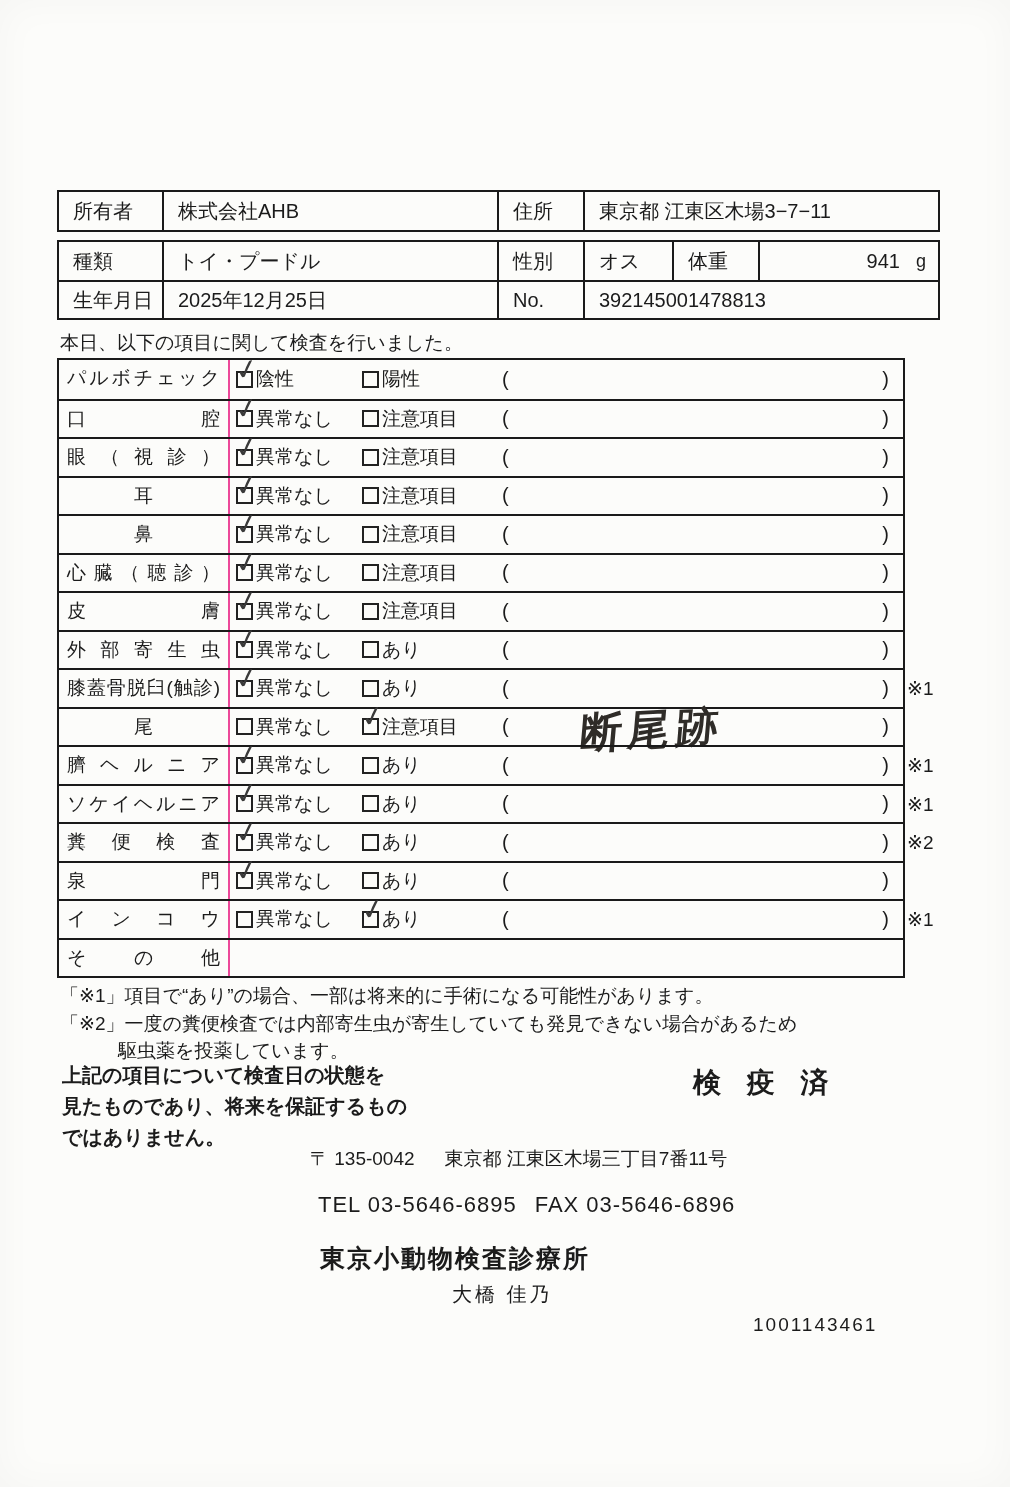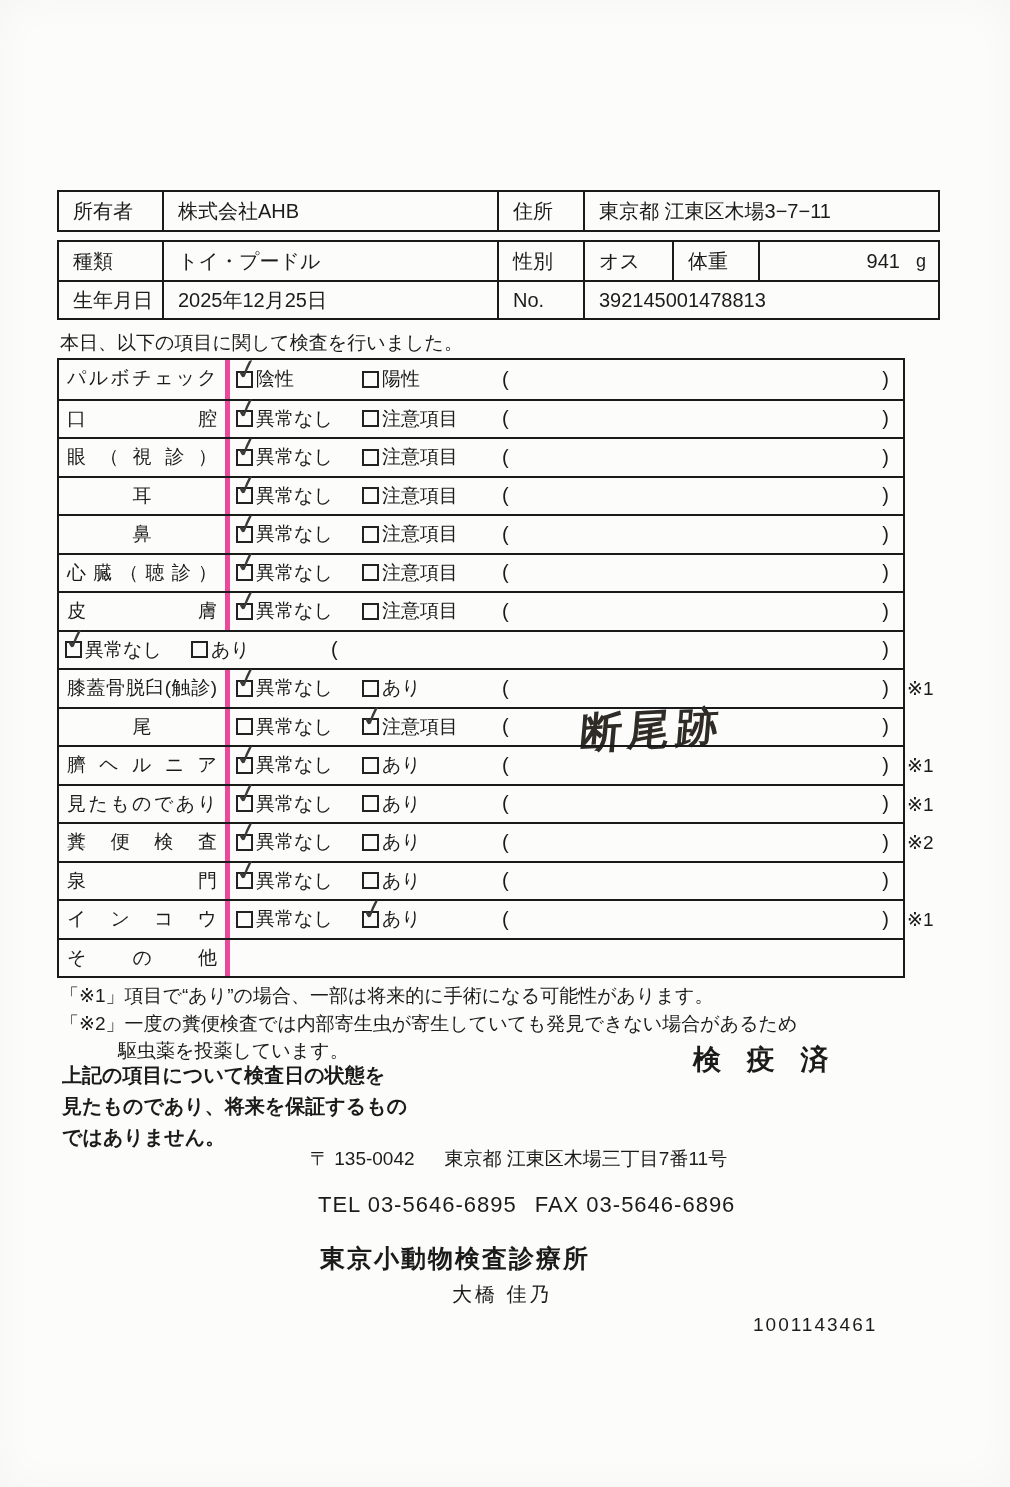--- a/index.html
+++ b/index.html
@@ -40,21 +40,21 @@
   .weight-unit{margin-left:16px;font-size:18px;}
   .intro{position:absolute;top:330px;left:60px;font-size:19px;}
   
   .insp{
     position:absolute;top:358px;left:57px;width:848px;
     border:2px solid #1a1a1a;box-sizing:border-box;
   }
   .crow{display:flex;height:38.5px;box-sizing:border-box;position:relative;}
   .crow + .crow{border-top:2px solid #1a1a1a;}
   .c-label{
-    width:171px;box-sizing:border-box;border-right:5px solid #ec4899;
+    width:171px;box-sizing:border-box;border-right:2px solid #ec4899;
     padding:0 8px;font-size:19px;line-height:35px;
     text-align:justify;text-align-last:justify;text-justify:inter-character;
     white-space:nowrap;overflow:hidden;
   }
   .c-label.single{text-align:center;text-align-last:center;}
   .c-body{flex:1;display:flex;align-items:center;}
   .opt{display:flex;align-items:center;box-sizing:border-box;}
   .opt-1{width:132px;padding-left:6px;}
   .opt-2{width:130px;}
   .cb{
@@ -79,21 +79,21 @@
     position:absolute;right:-48px;top:50%;transform:translateY(-50%);
     font-size:19px;width:44px;
   }
   
   .footnotes{position:absolute;top:982px;left:60px;font-size:19px;line-height:27.5px;}
   .fn.indent{padding-left:58px;}
   .disclaimer{
     position:absolute;top:1060px;left:62px;font-size:20px;font-weight:700;
     line-height:31px;white-space:pre-line;
   }
-  .stamp{position:absolute;top:1041px;left:693px;font-size:28px;font-weight:600;letter-spacing:9px;text-align:right;}
+  .stamp{position:absolute;top:1064px;left:693px;font-size:28px;font-weight:600;letter-spacing:9px;text-align:right;}
   .postal-line{position:absolute;top:1146px;left:310px;font-size:19px;display:flex;}
   .postal-addr{margin-left:30px;}
   .telfax{position:absolute;top:1192px;left:318px;font-size:22px;letter-spacing:1px;display:flex;gap:18px;}
   .clinic-name{position:absolute;top:1242px;left:320px;font-size:25px;letter-spacing:2px;font-weight:600;}
   .examiner{position:absolute;top:1281px;left:452px;font-size:20px;letter-spacing:3px;}
   .serial{position:absolute;top:1314px;left:753px;font-size:19px;letter-spacing:2px;}
 </style>
 </head>
 <body>
 
@@ -260,20 +260,21 @@
             <span class="cb"></span>
             <span class="optlab">注意項目</span>
           </span>
           <span class="paren">
             <span class="po">(</span>
             <span class="pc">)</span>
           </span>
         </div>
       </div>
       <div class="crow">
+        <div class="c-label">外部寄生虫</div>
         <div class="c-body">
           <span class="opt opt-1">
             <span class="cb">
               <span class="ck">✓</span>
             </span>
             <span class="optlab">異常なし</span>
           </span>
           <span class="opt opt-2">
             <span class="cb"></span>
             <span class="optlab">あり</span>
@@ -338,21 +339,21 @@
             <span class="optlab">あり</span>
           </span>
           <span class="paren">
             <span class="po">(</span>
             <span class="pc">)</span>
           </span>
         </div>
         <span class="rnote">※1</span>
       </div>
       <div class="crow">
-        <div class="c-label">見たものであり</div>
+        <div class="c-label">ソケイヘルニア</div>
         <div class="c-body">
           <span class="opt opt-1">
             <span class="cb">
               <span class="ck">✓</span>
             </span>
             <span class="optlab">異常なし</span>
           </span>
           <span class="opt opt-2">
             <span class="cb"></span>
             <span class="optlab">あり</span>

